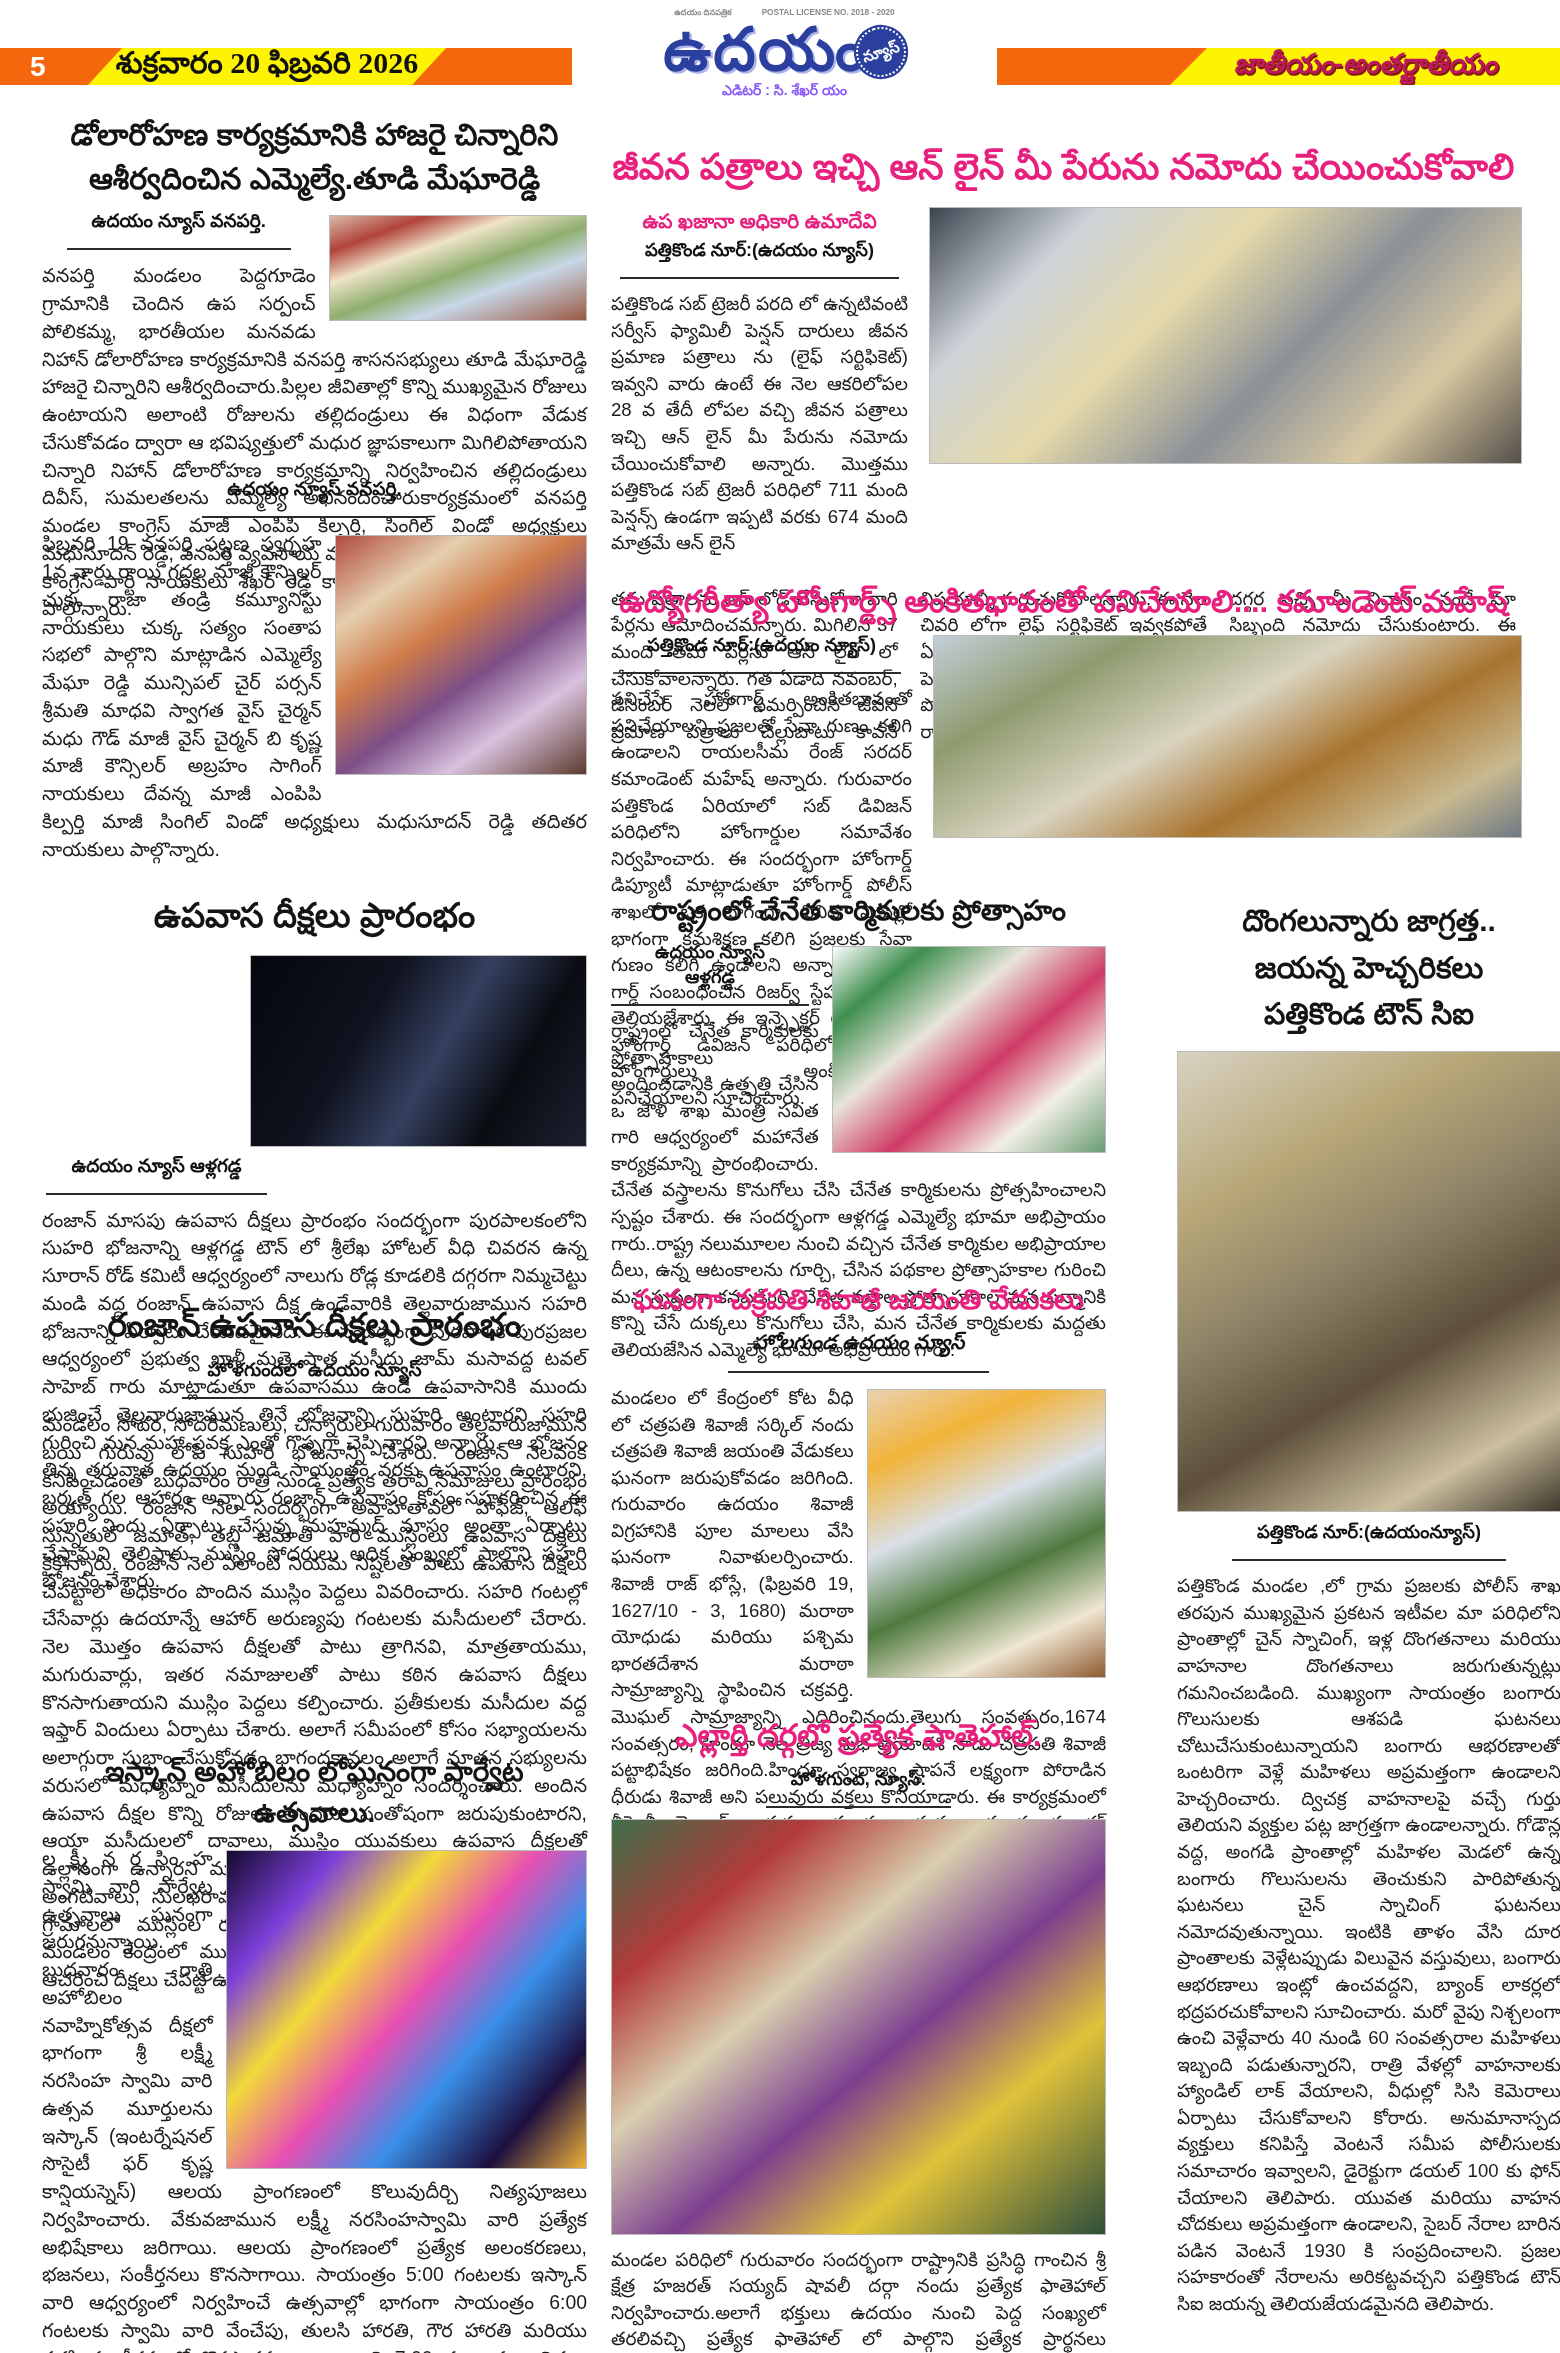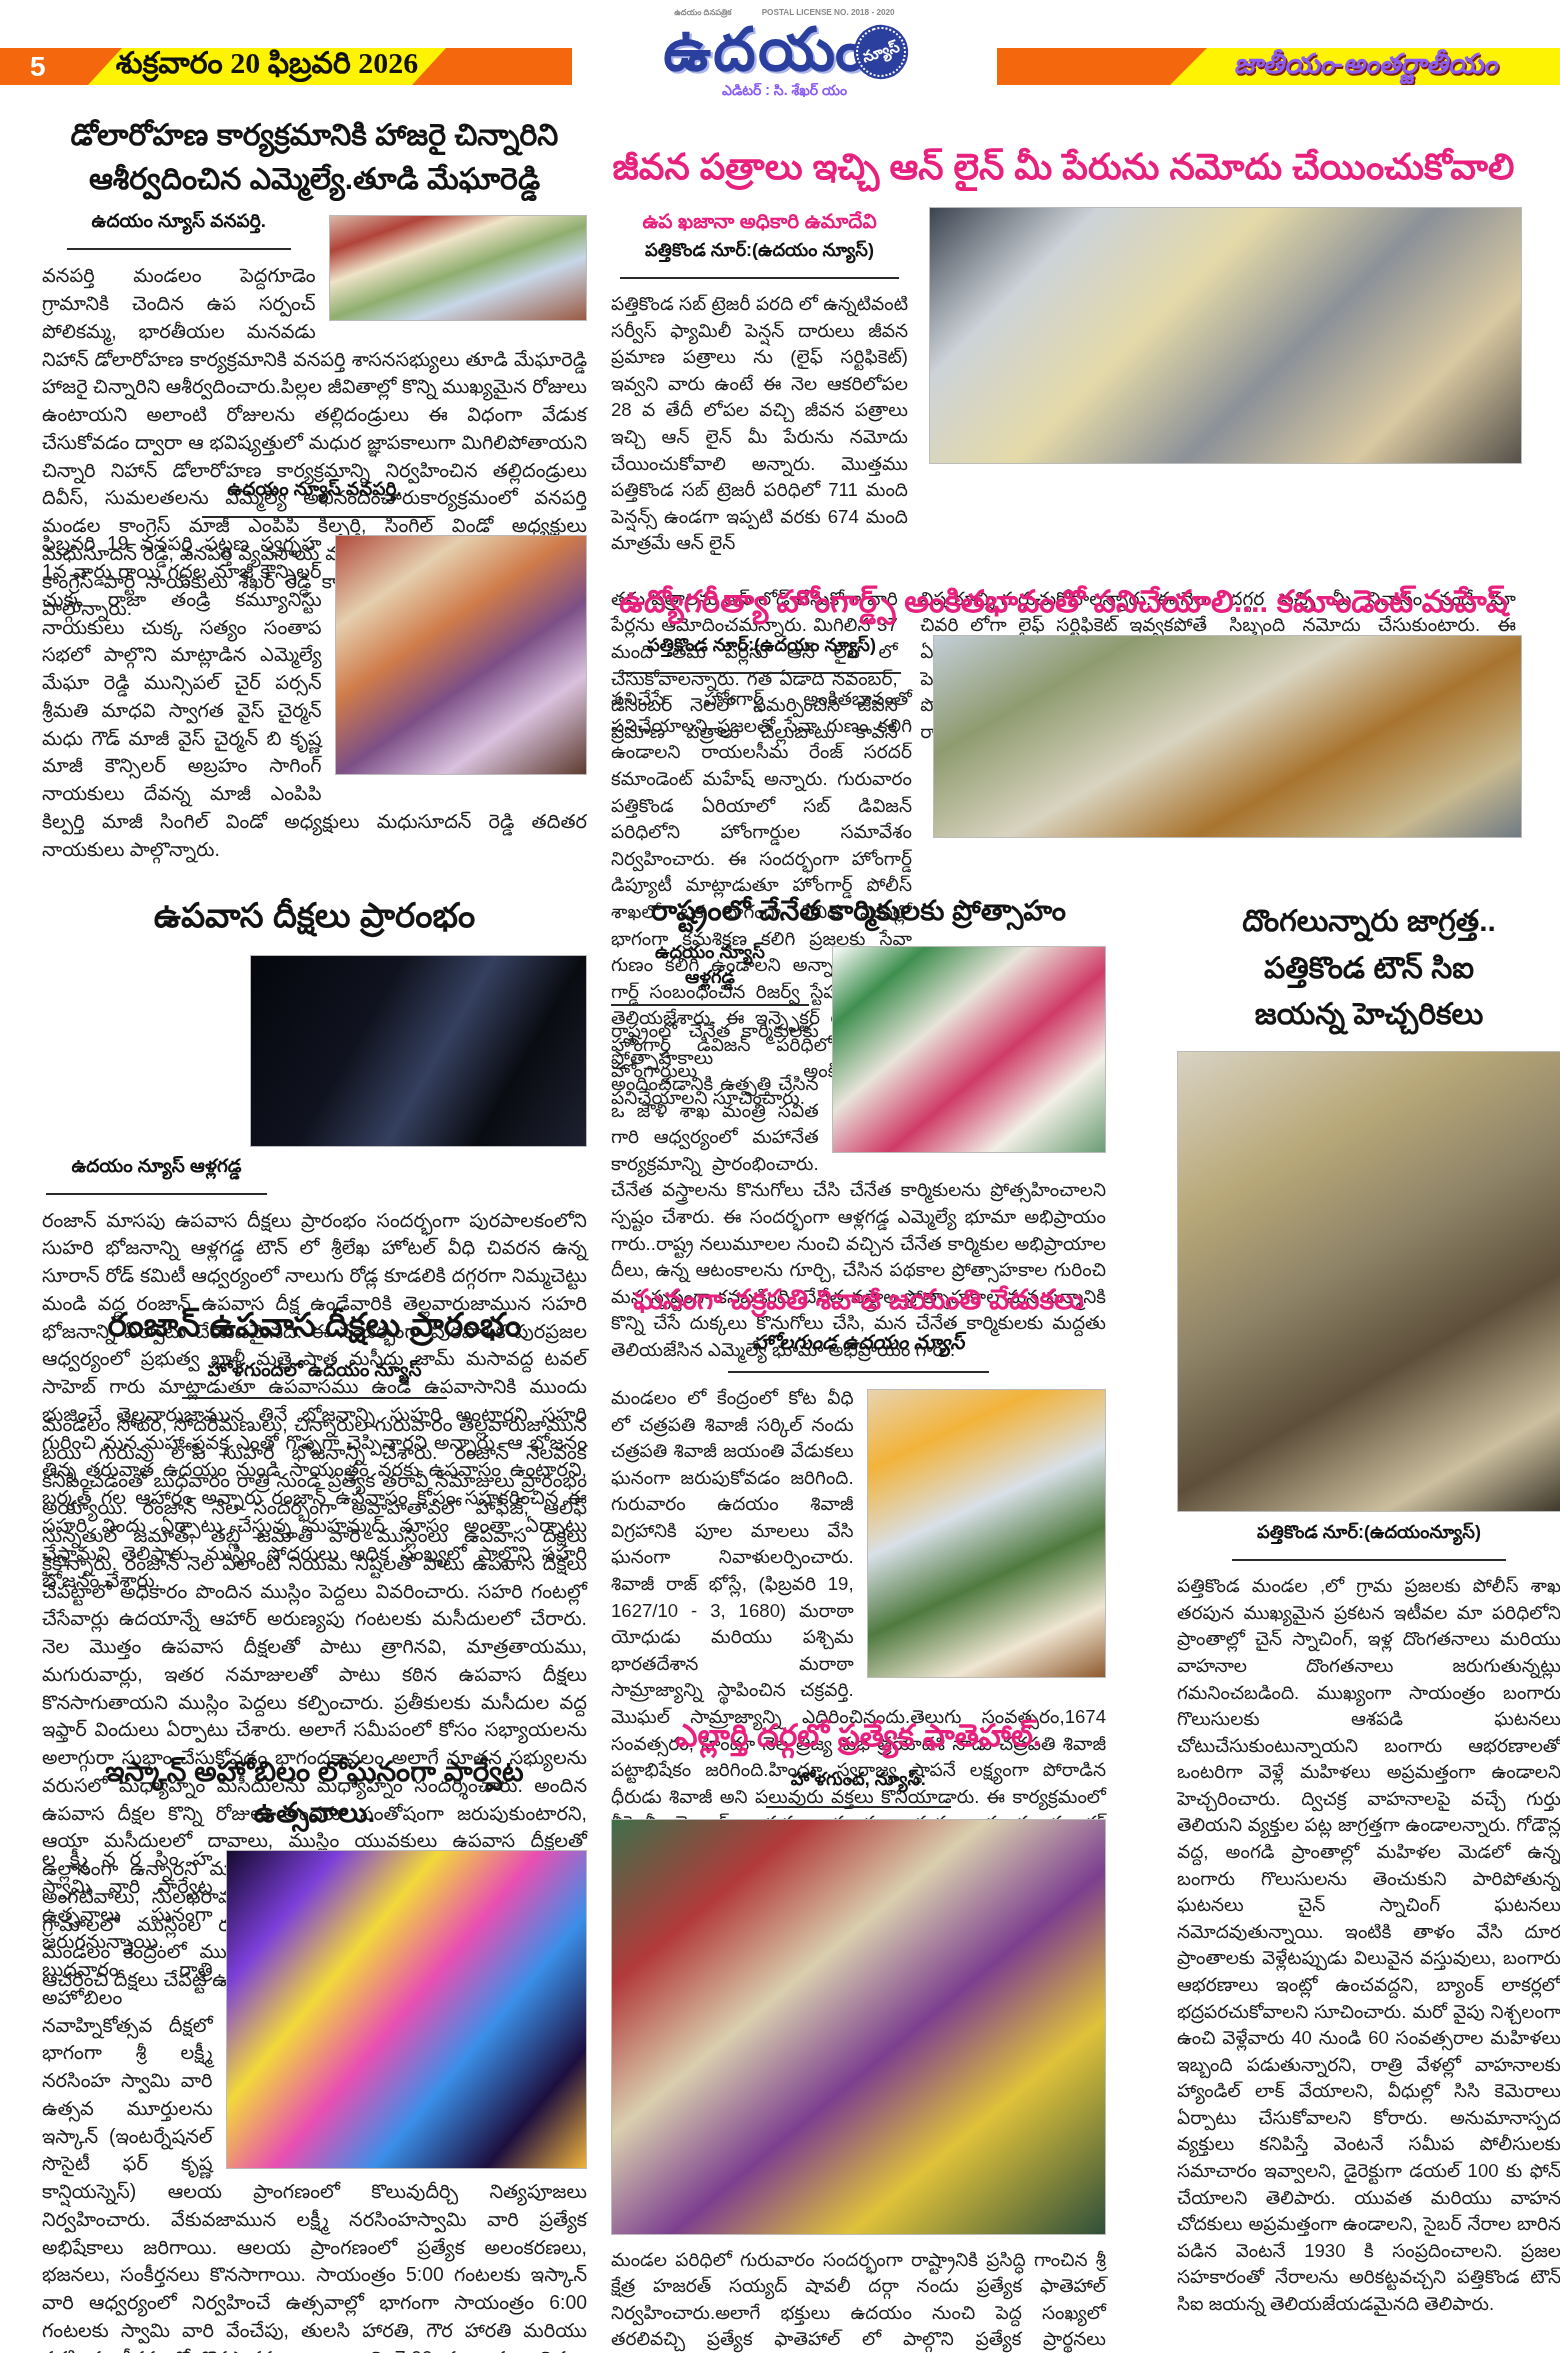--- a/index.html
+++ b/index.html
@@ -19,21 +19,21 @@
   .logoline{line-height:1;margin-top:1.5px;white-space:nowrap;}
   .logotext{display:inline-block;font-size:60px;font-weight:bold;color:#2b3f9e;letter-spacing:2.2px;
             text-shadow:2.2px 2.2px 0 #aab4ea, -0.7px -0.7px 0 #ffffff;font-family:"Liberation Serif","DejaVu Serif",serif;}
   .badge{display:inline-block;vertical-align:13.4px;width:46px;height:46px;border-radius:50%;background:#2b3f9e;
          color:#fff;font-size:15px;font-weight:bold;line-height:46px;margin-left:-12px;
          transform:rotate(-18deg);border:2.2px dotted #fff;box-shadow:0 0 0 2.2px #2b3f9e;}
   .editor{font-size:14px;font-weight:bold;color:#8b5cf6;margin-top:1.5px;}
   .natl{position:absolute;top:48px;right:0;width:391px;height:37px;background:#fdf303;
         clip-path:polygon(37px 0,100% 0,100% 100%,0 100%);
         display:flex;align-items:center;justify-content:center;
-        color:#8b5cf6;font-weight:bold;font-style:italic;font-size:27.6px;text-shadow:1.5px 1.5px 0 #7e1d02;}
+        color:#be185d;font-weight:bold;font-style:italic;font-size:27.6px;text-shadow:1.5px 1.5px 0 #7e1d02;}
   
   .art{position:absolute;}
   .hl{font-weight:bold;text-align:center;line-height:1.45;color:#141414;}
   .pink{color:#e8217e;}
   .bywrap{text-align:center;margin-top:10.4px;}
   .by{display:inline-block;font-weight:bold;font-size:18.6px;color:#111;
       border-bottom:2.2px solid #2a2a2a;padding:0 25px 12px;}
   .body{font-size:19.4px;line-height:1.43;text-align:justify;margin-top:12px;color:#1b1b1b;}
   .small{font-size:18.6px;}
   .ph{border:0.7px solid #bbb;box-sizing:border-box;}
@@ -159,22 +159,22 @@
   <div class="art" style="left:611px;top:1714px;width:495px;">
     <div class="hl pink" style="font-size:31px;">ఎల్లార్తి దర్గలో ప్రత్యేక ఫాతెహాల్.</div>
     <div class="bywrap"><span class="by" style="font-size:18px;">హోళగుంద, న్యూస్:</span></div>
     <div class="ph ph-dargah" style="width:495px;height:416px;margin-top:10.4px;"></div>
     <p class="body small">మండల పరిధిలో గురువారం సందర్భంగా రాష్ట్రానికి ప్రసిద్ధి గాంచిన శ్రీ క్షేత్ర హజరత్ సయ్యద్ షావలీ దర్గా నందు ప్రత్యేక ఫాతెహాల్ నిర్వహించారు.అలాగే భక్తులు ఉదయం నుంచి పెద్ద సంఖ్యలో తరలివచ్చి ప్రత్యేక ఫాతెహాల్ లో పాల్గొని ప్రత్యేక ప్రార్థనలు చేశారు.ఆంధ్రా, కర్ణాటక, తెలంగాణ నుంచి భక్తులు పెద్ద సంఖ్యలో వచ్చి తమకు ప్రత్యేక ఫాతెహాల సర్వహాలు అనంతరం ప్రార్థనలు చేసి తమ మొక్కు బదులు తీర్చుకున్నారు.మరియు దర్గాకు వచ్చిన భక్తులకు అన్నదాన కార్యక్రమం ఏర్పాటు దర్గా నిరాకలు షాపిర్ చేశారు.</p>
   </div>
 
   <div class="art" style="left:1133px;top:898px;width:384px;margin-left:44px;">
     <div class="hl" style="font-size:30px;line-height:1.55;">
       <div>దొంగలున్నారు జాగ్రత్త..</div>
+      <div>జయన్న  హెచ్చరికలు</div>
       <div>పత్తికొండ టౌన్ సిఐ</div>
-      <div>జయన్న  హెచ్చరికలు</div>
     </div>
     <div class="ph ph-ci" style="width:384px;height:461px;margin-top:13.4px;"></div>
     <div class="bywrap"><span class="by" style="font-size:18px;">పత్తికొండ నూర్:(ఉదయంన్యూస్)</span></div>
     <p class="body small">పత్తికొండ మండల ,లో గ్రామ ప్రజలకు పోలీస్ శాఖ తరపున ముఖ్యమైన ప్రకటన ఇటీవల మా పరిధిలోని ప్రాంతాల్లో చైన్ స్నాచింగ్, ఇళ్ల దొంగతనాలు మరియు వాహనాల దొంగతనాలు జరుగుతున్నట్లు గమనించబడింది. ముఖ్యంగా సాయంత్రం బంగారు గొలుసులకు ఆశపడి ఘటనలు చోటుచేసుకుంటున్నాయని బంగారు ఆభరణాలతో ఒంటరిగా వెళ్లే మహిళలు అప్రమత్తంగా ఉండాలని హెచ్చరించారు. ద్విచక్ర వాహనాలపై వచ్చే గుర్తు తెలియని వ్యక్తుల పట్ల జాగ్రత్తగా ఉండాలన్నారు. గోడౌన్ల వద్ద, అంగడి ప్రాంతాల్లో మహిళల మెడలో ఉన్న బంగారు గొలుసులను తెంచుకుని పారిపోతున్న ఘటనలు చైన్ స్నాచింగ్ ఘటనలు నమోదవుతున్నాయి. ఇంటికి తాళం వేసి దూర ప్రాంతాలకు వెళ్లేటప్పుడు విలువైన వస్తువులు, బంగారు ఆభరణాలు ఇంట్లో ఉంచవద్దని, బ్యాంక్ లాకర్లలో భద్రపరచుకోవాలని సూచించారు. మరో వైపు నిశ్చలంగా ఉంచి వెళ్లేవారు 40 నుండి 60 సంవత్సరాల మహిళలు ఇబ్బంది పడుతున్నారని, రాత్రి వేళల్లో వాహనాలకు హ్యాండిల్ లాక్ వేయాలని, వీధుల్లో సిసి కెమెరాలు ఏర్పాటు చేసుకోవాలని కోరారు. అనుమానాస్పద వ్యక్తులు కనిపిస్తే వెంటనే సమీప పోలీసులకు సమాచారం ఇవ్వాలని, డైరెక్టుగా డయల్ 100 కు ఫోన్ చేయాలని తెలిపారు. యువత మరియు వాహన చోదకులు అప్రమత్తంగా ఉండాలని, సైబర్ నేరాల బారిన పడిన వెంటనే 1930 కి సంప్రదించాలని. ప్రజల సహకారంతో నేరాలను అరికట్టవచ్చని పత్తికొండ టౌన్ సిఐ జయన్న తెలియజేయడమైనది తెలిపారు.</p>
   </div>
 
 </div>
 
 
 </body></html>

